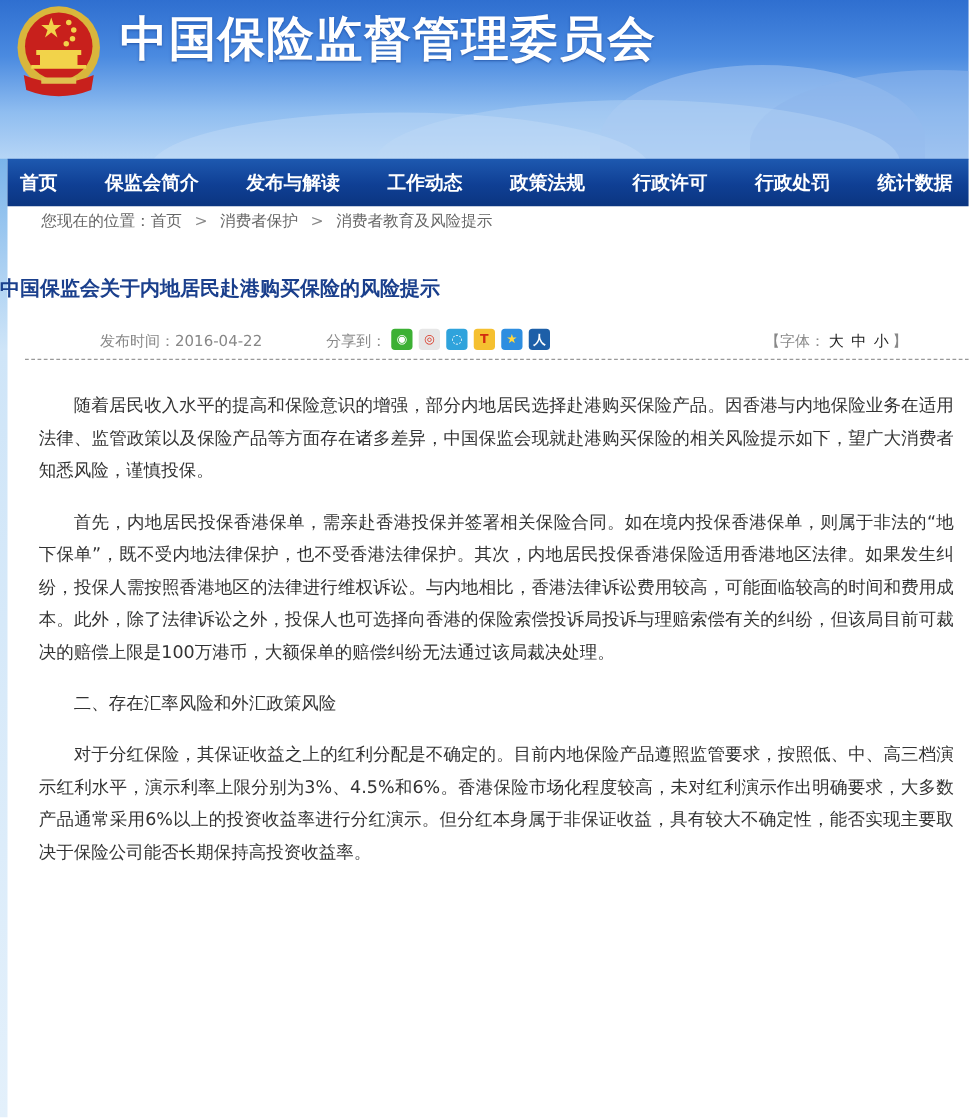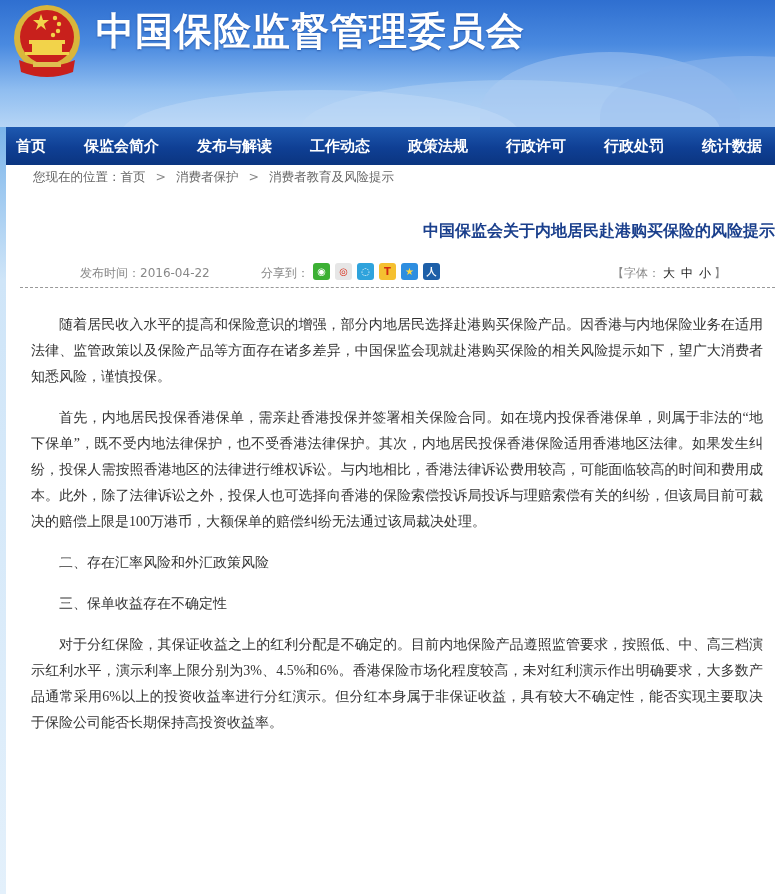--- a/index.html
+++ b/index.html
@@ -53,21 +53,21 @@
   
   .breadcrumb {
     position: absolute; left: 33px; top: 169px; font-size: 12.5px; color: #666666;
     white-space: nowrap;
   }
   .breadcrumb .sep { color: #888888; margin: 0 10px; }
   .breadcrumb a { color: #666666; text-decoration: none; }
 
   
   .article-title {
-    position: absolute; left: 0; width: 775px; top: 221px; text-align: right;
+    position: absolute; left: 0; width: 775px; top: 221px; text-align: left;
     font-size: 16px; font-weight: bold; color: #1a3f8c;
   }
   .meta {
     position: absolute; left: 0; top: 263px; width: 775px; height: 20px;
     font-size: 12px; color: #888888;
   }
   .meta .date { position: absolute; left: 80px; top: 2px; }
   .meta .share-label { position: absolute; left: 261px; top: 2px; text-align: center; }
   .share-icons { position: absolute; left: 313px; top: 0; display: flex; gap: 5px; }
   .share-icon {
@@ -79,21 +79,21 @@
 
   .dashed {
     position: absolute; left: 20px; top: 287px; width: 755px; height: 0;
     border-top: 1px dashed #999999;
   }
 
   .content {
     position: absolute; left: 31px; top: 312px; width: 732px;
     font-size: 14px; line-height: 26px; color: #333333;
   }
-  .content p { text-indent: 28px; text-align: justify; margin-bottom: 15px; font-family: Liberation Serif, serif; }
+  .content p { text-indent: 28px; text-align: justify; margin-bottom: 15px; }
   .content p.h { margin-bottom: 15px; }
 </style>
 </head>
 <body>
 
 <div class="banner">
   <div class="mountain m1"></div>
   <div class="mountain m2"></div>
   <div class="mountain m3"></div>
   <div class="mountain m4"></div>
@@ -152,15 +152,14 @@
     <span>【字体：</span><span class="fs">大</span><span class="fs">中</span><span class="fs">小</span><span>】</span>
   </span>
 </div>
 
 <div class="dashed"></div>
 
 <div class="content">
   <p>随着居民收入水平的提高和保险意识的增强，部分内地居民选择赴港购买保险产品。因香港与内地保险业务在适用法律、监管政策以及保险产品等方面存在诸多差异，中国保监会现就赴港购买保险的相关风险提示如下，望广大消费者知悉风险，谨慎投保。</p>
   <p>首先，内地居民投保香港保单，需亲赴香港投保并签署相关保险合同。如在境内投保香港保单，则属于非法的“地下保单”，既不受内地法律保护，也不受香港法律保护。其次，内地居民投保香港保险适用香港地区法律。如果发生纠纷，投保人需按照香港地区的法律进行维权诉讼。与内地相比，香港法律诉讼费用较高，可能面临较高的时间和费用成本。此外，除了法律诉讼之外，投保人也可选择向香港的保险索偿投诉局投诉与理赔索偿有关的纠纷，但该局目前可裁决的赔偿上限是100万港币，大额保单的赔偿纠纷无法通过该局裁决处理。</p>
   <p class="h">二、存在汇率风险和外汇政策风险</p>
-  <p class="h">三、保单收益存在不确定性</p>
   <p>对于分红保险，其保证收益之上的红利分配是不确定的。目前内地保险产品遵照监管要求，按照低、中、高三档演示红利水平，演示利率上限分别为3%、4.5%和6%。香港保险市场化程度较高，未对红利演示作出明确要求，大多数产品通常采用6%以上的投资收益率进行分红演示。但分红本身属于非保证收益，具有较大不确定性，能否实现主要取决于保险公司能否长期保持高投资收益率。</p>
 </div>
 
 </body></html>

